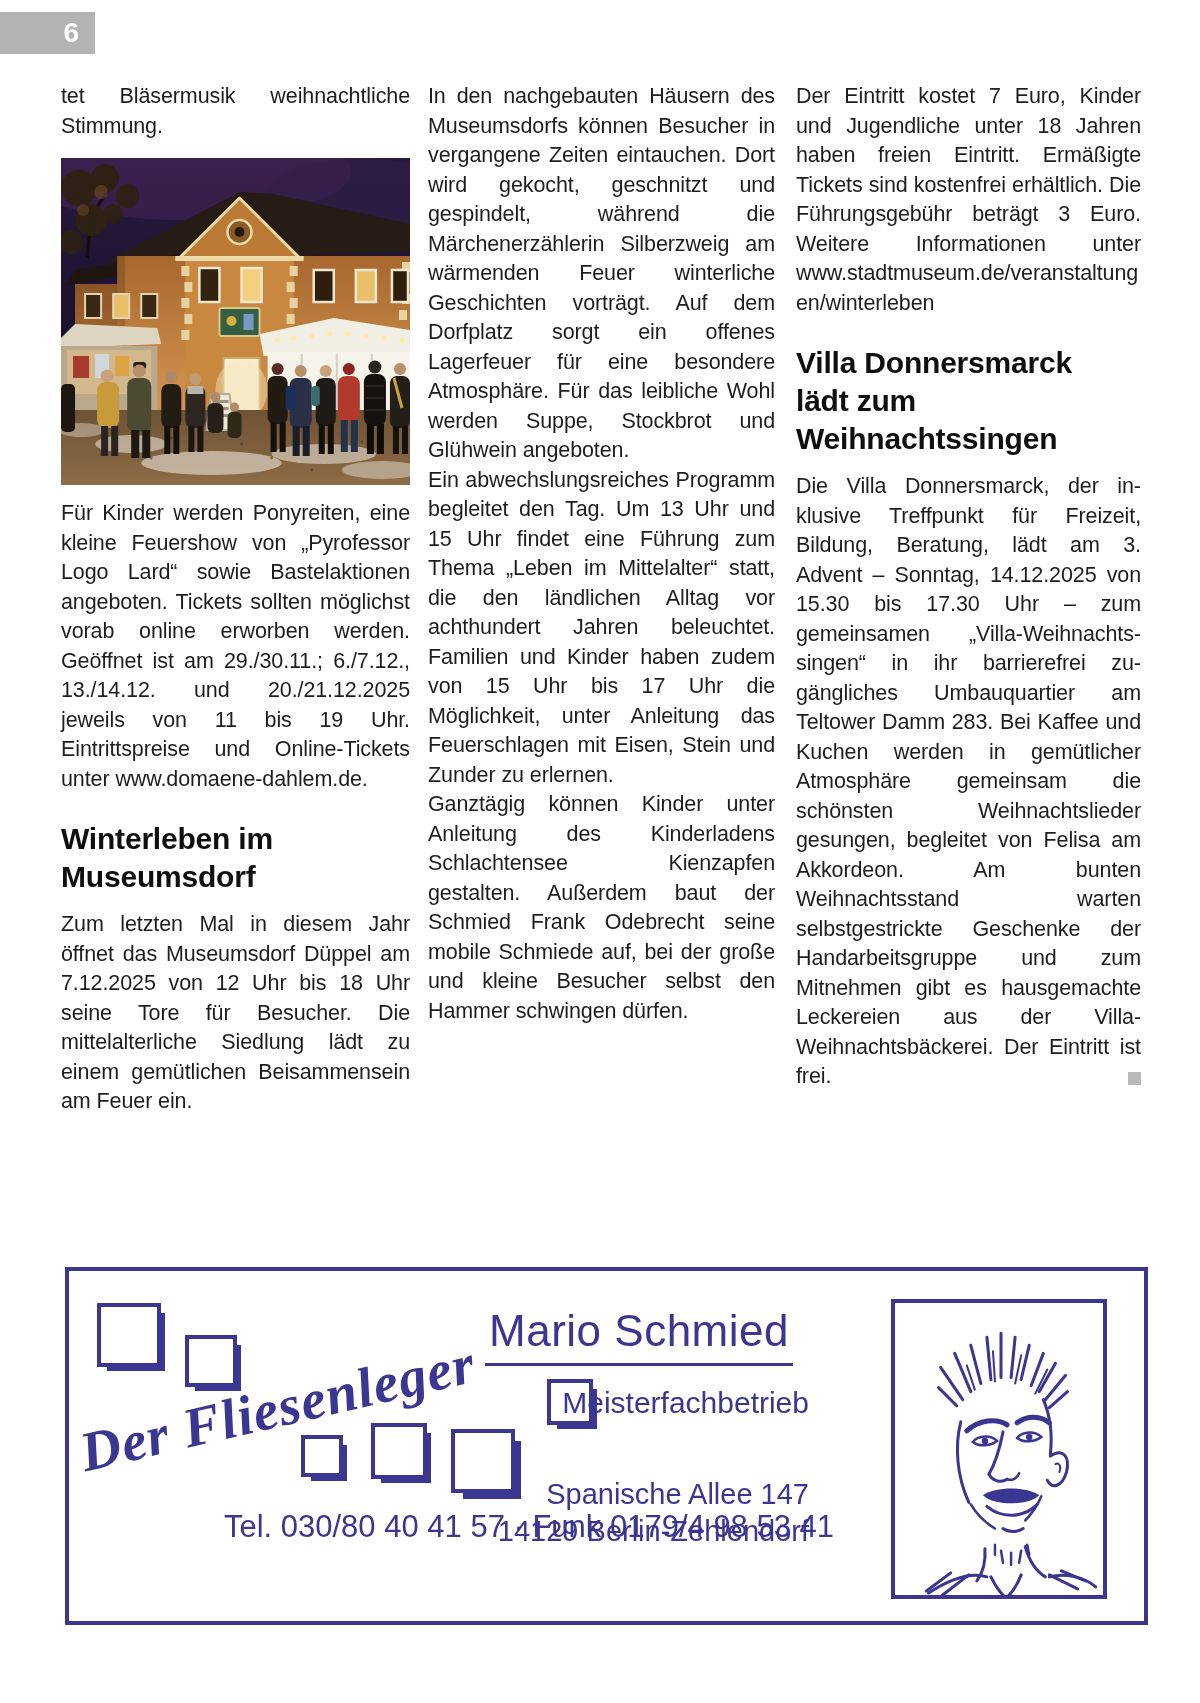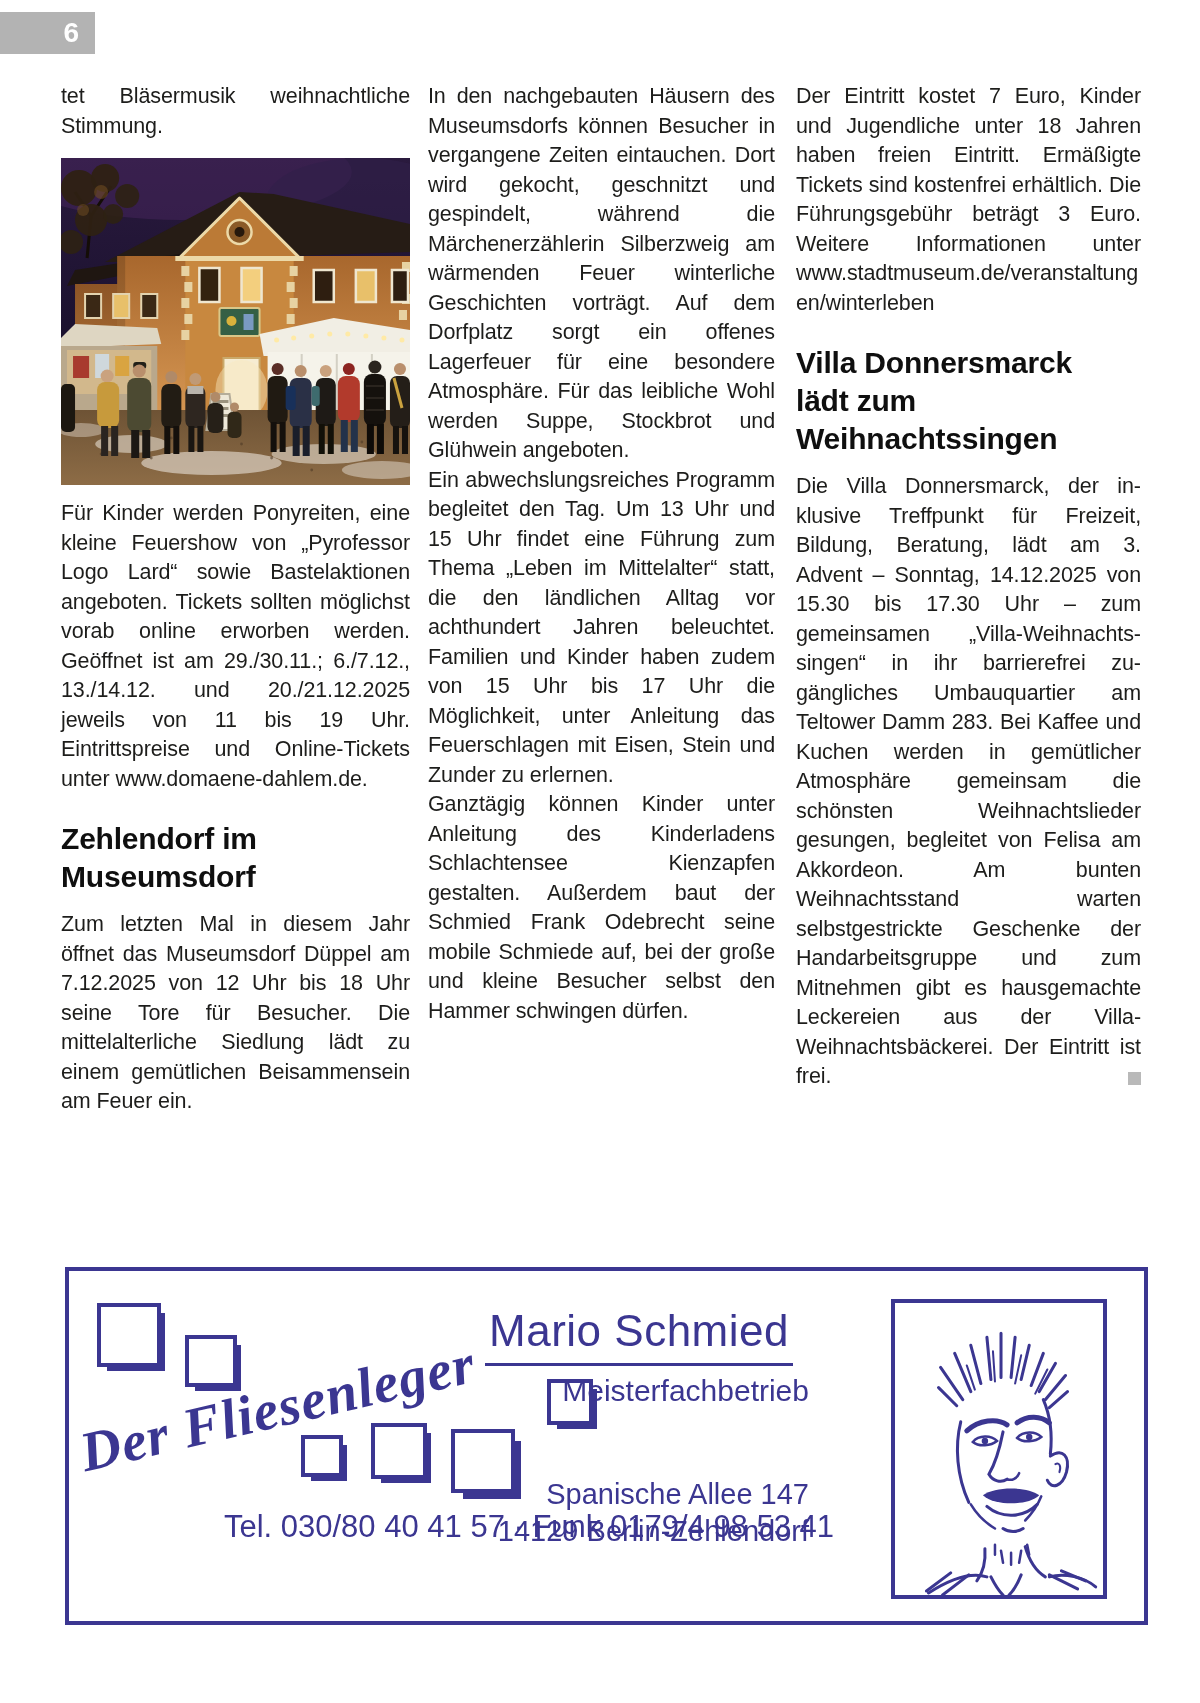--- a/index.html
+++ b/index.html
@@ -69,21 +69,21 @@
   .brand {
     position:absolute; left:12px; top:150px; width:620px;
     transform:rotate(-13deg); transform-origin:left center;
     font-family:"Liberation Serif", serif; font-style:italic; font-weight:bold;
     font-size:56px; color:#3b3691; white-space:nowrap; letter-spacing:1px; z-index:2;
   }
 
   .name-block { position:absolute; left:390px; top:36px; width:360px; text-align:center; color:#3b3691; }
   .name { display:inline-block; font-size:44px; line-height:48px;
           border-bottom:3px solid #3b3691; padding:0 4px 8px; letter-spacing:0.5px; }
-  .subtitle { font-size:30px; line-height:34px; margin-top:8px; text-align:right; padding-right:10px; }
+  .subtitle { font-size:30px; line-height:34px; margin-top:20px; text-align:right; padding-right:10px; }
 
   .address { position:absolute; left:390px; top:168px; width:360px; text-align:right;
              color:#3b3691; font-size:29px; line-height:37px; padding-right:10px; box-sizing:border-box;margin-top:37px; }
 
   .phone { position:absolute; left:110px; top:238px; width:700px; text-align:center;
            color:#3b3691; font-size:31px; }
 </style>
 </head>
 <body>
 
@@ -277,21 +277,21 @@
             <path d="M332,220 L340,250" stroke="#caa23f" stroke-width="3"></path>
             <rect x="331" y="268" width="6" height="28" fill="#16120e"></rect>
             <rect x="340" y="268" width="6" height="28" fill="#16120e"></rect>
         </g>
       </svg>
     </div>
 
     <p>Für Kinder werden Ponyreiten, eine kleine Feuershow von „Pyrofessor Logo Lard“ sowie Bas­telaktionen angeboten. Tickets sollten möglichst vorab online erworben werden. Geöffnet ist am 29./30.11.; 6./7.12., 13./14.12. und 20./21.12.2025 jeweils von 11 bis 19 Uhr. Eintrittspreise und Online-Tickets unter www.domaene-dahlem.de.</p>
 
     <div class="section-heading">
-      <div>Zehlendorf im</div>
+      <div>Winterleben im</div>
       <div>Museumsdorf</div>
     </div>
 
     <p>Zum letzten Mal in diesem Jahr öffnet das Museumsdorf Düp­pel am 7.12.2025 von 12 Uhr bis 18 Uhr seine Tore für Besucher. Die mittelalterliche Siedlung lädt zu einem gemütlichen Bei­sammensein am Feuer ein.</p>
   </div>
 
   <div class="col col-2">
     <p>In den nachgebauten Häusern des Museumsdorfs können Be­sucher in vergangene Zeiten eintauchen. Dort wird gekocht, geschnitzt und gespindelt, während die Märchenerzähle­rin Silberzweig am wärmenden Feuer winterliche Geschichten vorträgt. Auf dem Dorfplatz sorgt ein offenes Lagerfeuer für eine besondere Atmosphäre. Für das leibliche Wohl werden Suppe, Stockbrot und Glühwein angeboten.</p>
     <p>Ein abwechslungsreiches Pro­gramm begleitet den Tag. Um 13 Uhr und 15 Uhr findet eine Führung zum Thema „Leben im Mittelalter“ statt, die den länd­lichen Alltag vor achthundert Jahren beleuchtet. Familien und Kinder haben zudem von 15 Uhr bis 17 Uhr die Möglichkeit, un­ter Anleitung das Feuerschlagen mit Eisen, Stein und Zunder zu erlernen.</p>
     <p>Ganztägig können Kinder un­ter Anleitung des Kinderladens Schlachtensee Kienzapfen gestalten. Außerdem baut der Schmied Frank Odebrecht sei­ne mobile Schmiede auf, bei der große und kleine Besucher selbst den Hammer schwingen dürfen.</p>

